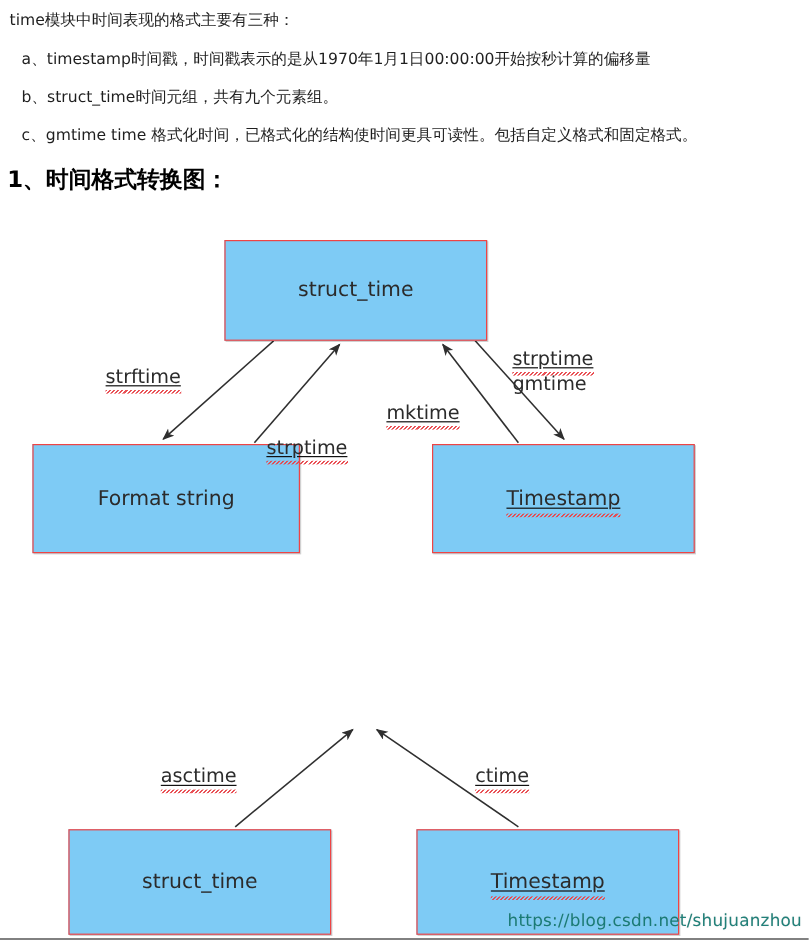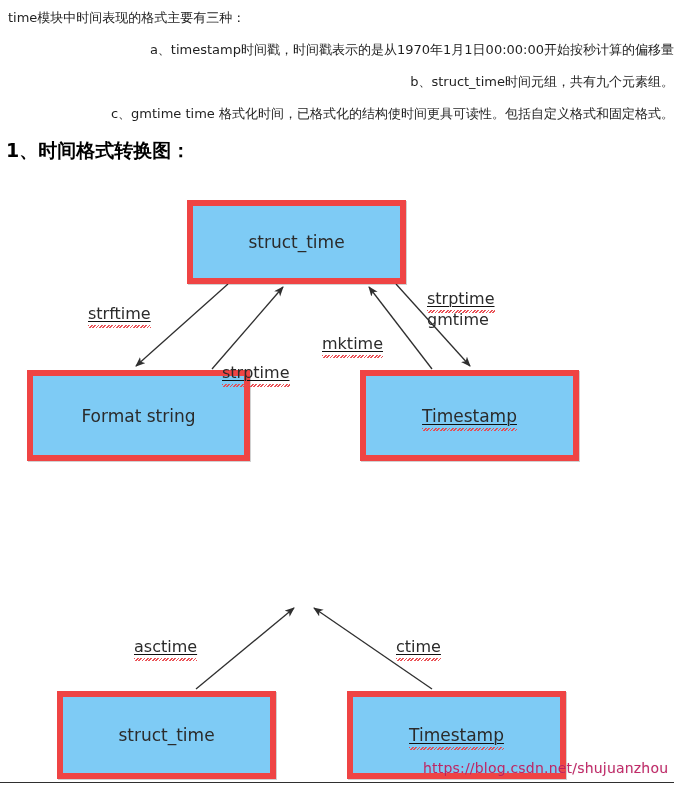--- a/index.html
+++ b/index.html
@@ -23,25 +23,24 @@
   .lead-line {
     font-size: 13px;
     line-height: 20px;
     padding-left: 8px;
     color: #1f1f1f;
     white-space: nowrap;
   }
   .bullet-line {
     font-size: 13px;
     line-height: 20px;
-    padding-left: 30px;
+    padding-left: 18px;
     margin-top: 12px;
     color: #1f1f1f;
     white-space: nowrap;
-    text-align: right;
   }
   .section-title {
     font-size: 19px;
     font-weight: bold;
     line-height: 20px;
     padding-left: 6px;
     margin-top: 16px;
     color: #000000;
     white-space: nowrap;
   }
@@ -57,21 +56,21 @@
   }
   .diagram-svg {
     position: absolute;
     left: 0;
     top: 0;
   }
 
   .node-box {
     position: absolute;
     background: #7ecbf5;
-    border: 6px solid #ef4444;
+    border: 1px solid #ef4444;
     box-shadow: 1px 1px 0 rgba(0,0,0,0.18);
     display: flex;
     align-items: center;
     justify-content: center;
     box-sizing: border-box;
     pointer-events: auto;
   }
   .node-label {
     font-size: 17px;
     color: #2b2b2b;
@@ -108,21 +107,21 @@
     color: #2b2b2b;
     white-space: nowrap;
     pointer-events: auto;
     line-height: 21px;
   }
 
   
   .watermark {
     position: absolute;
     font-size: 14px;
-    color: #be185d;
+    color: #0f766e;
     opacity: 0.92;
     white-space: nowrap;
     letter-spacing: 0.2px;
     text-shadow: 0 0 1px rgba(180,180,180,0.55);
   }
   .hline {
     position: absolute;
     left: 0;
     width: 674px;
     height: 1px;

